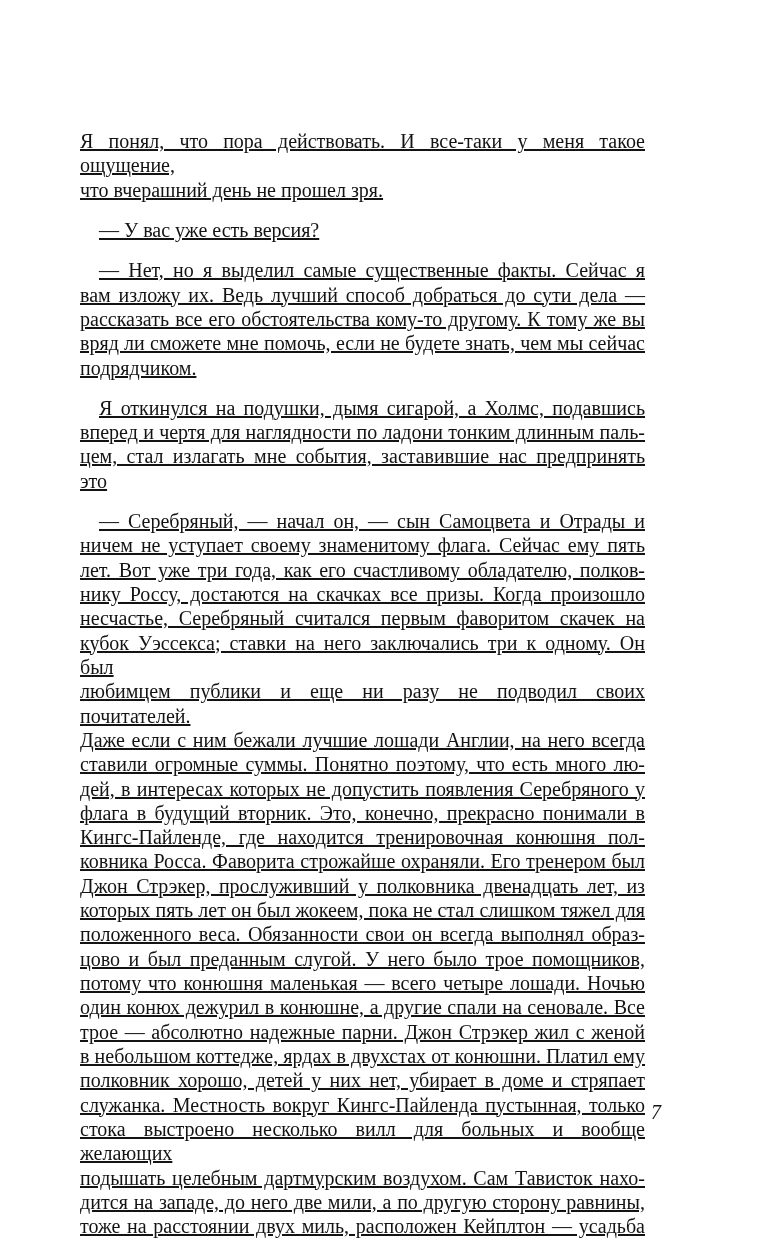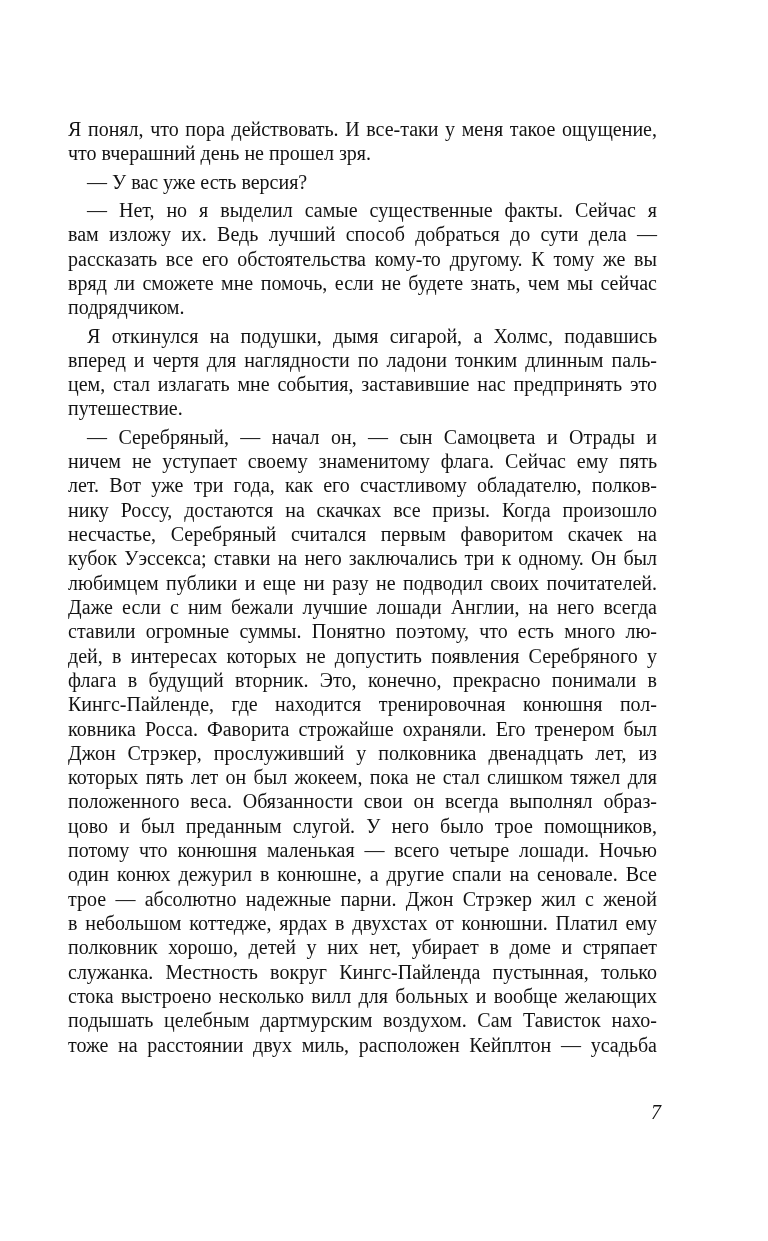--- a/index.html
+++ b/index.html
@@ -19,21 +19,21 @@
   .page-text {
     position: absolute;
     left: 64px;
     top: 113px;
     width: 597px;
     font-family: "Liberation Serif", serif;
     font-size: 20px;
     line-height: 24.31px;
     color: #131313;
   }
-  .paragraph { margin: 4px; padding: 0; }
+  .paragraph { margin: 16px; padding: 0; text-decoration: underline; }
   .line {
     text-align: justify;
     text-align-last: justify;
     text-justify: inter-word;
     white-space: normal;
   }
   .line.indent { text-indent: 19px; }
   .line.end {
     text-align: center;
     text-align-last: left;
@@ -67,21 +67,20 @@
         <div class="line indent">— Нет, но я выделил самые существенные факты. Сейчас я</div>
         <div class="line">вам изложу их. Ведь лучший способ добраться до сути дела —</div>
         <div class="line">рассказать все его обстоятельства кому-то другому. К тому же вы</div>
         <div class="line">вряд ли сможете мне помочь, если не будете знать, чем мы сейчас</div>
         <div class="line end">подрядчиком.</div>
       </div>
       <div class="paragraph">
         <div class="line indent">Я откинулся на подушки, дымя сигарой, а Холмс, подавшись</div>
         <div class="line">вперед и чертя для наглядности по ладони тонким длинным паль-</div>
         <div class="line">цем, стал излагать мне события, заставившие нас предпринять это</div>
-        <div class="line end">путешествие.</div>
       </div>
       <div class="paragraph">
         <div class="line indent">— Серебряный, — начал он, — сын Самоцвета и Отрады и</div>
         <div class="line">ничем не уступает своему знаменитому флага. Сейчас ему пять</div>
         <div class="line">лет. Вот уже три года, как его счастливому обладателю, полков-</div>
         <div class="line">нику Россу, достаются на скачках все призы. Когда произошло</div>
         <div class="line">несчастье, Серебряный считался первым фаворитом скачек на</div>
         <div class="line">кубок Уэссекса; ставки на него заключались три к одному. Он был</div>
         <div class="line">любимцем публики и еще ни разу не подводил своих почитателей.</div>
         <div class="line">Даже если с ним бежали лучшие лошади Англии, на него всегда</div>
@@ -95,17 +94,18 @@
         <div class="line">положенного веса. Обязанности свои он всегда выполнял образ-</div>
         <div class="line">цово и был преданным слугой. У него было трое помощников,</div>
         <div class="line">потому что конюшня маленькая — всего четыре лошади. Ночью</div>
         <div class="line">один конюх дежурил в конюшне, а другие спали на сеновале. Все</div>
         <div class="line">трое — абсолютно надежные парни. Джон Стрэкер жил с женой</div>
         <div class="line">в небольшом коттедже, ярдах в двухстах от конюшни. Платил ему</div>
         <div class="line">полковник хорошо, детей у них нет, убирает в доме и стряпает</div>
         <div class="line">служанка. Местность вокруг Кингс-Пайленда пустынная, только</div>
         <div class="line">стока выстроено несколько вилл для больных и вообще желающих</div>
         <div class="line">подышать целебным дартмурским воздухом. Сам Тависток нахо-</div>
+        <div class="line">дится на западе, до него две мили, а по другую сторону равнины,</div>
         <div class="line">тоже на расстоянии двух миль, расположен Кейплтон — усадьба</div>
       </div>
     </div>
   <div class="folio">7</div>
 </div>
 
 </body></html>

